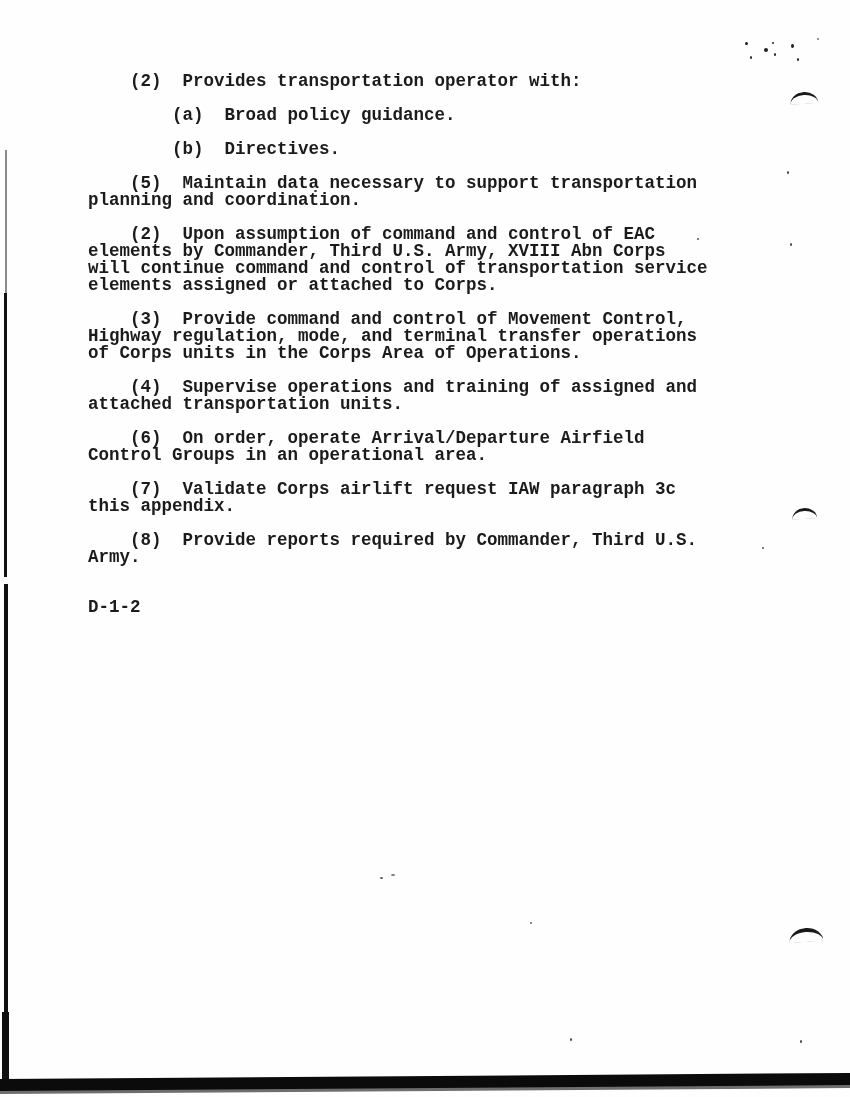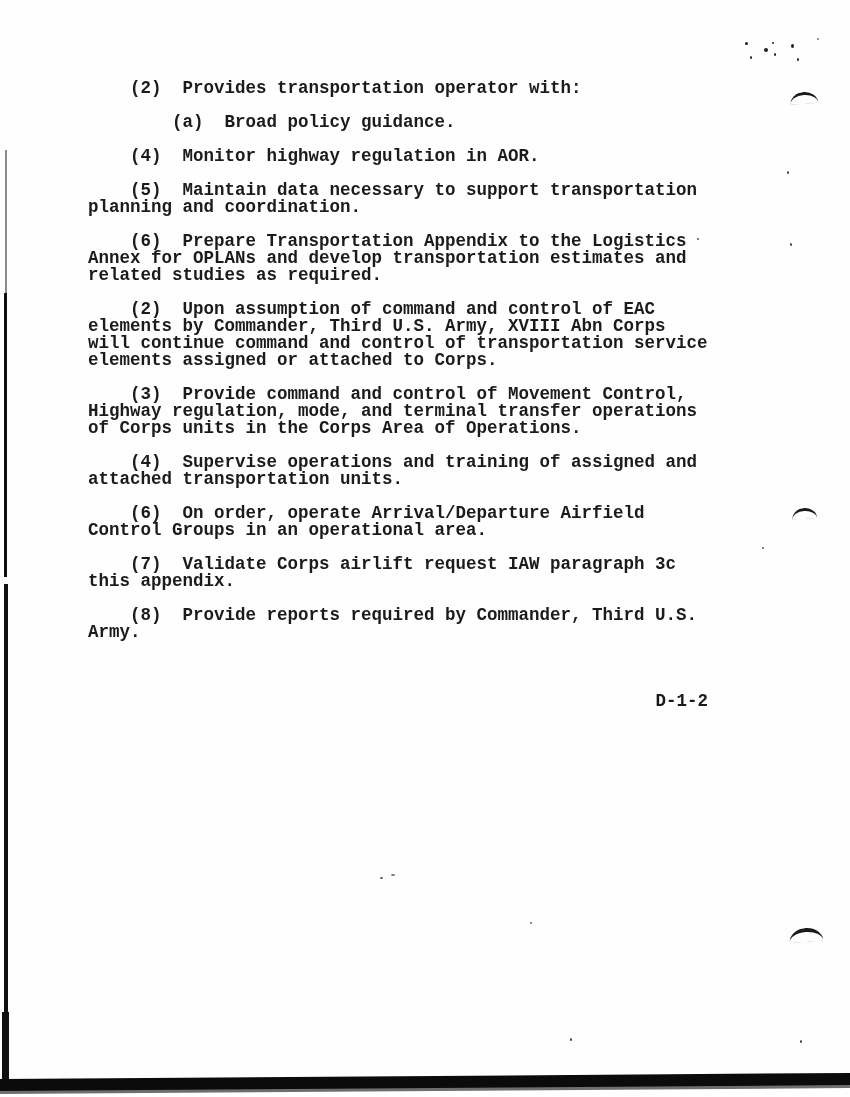--- a/index.html
+++ b/index.html
@@ -19,31 +19,31 @@
     position: absolute;
     left: 88px;
     top: 72px;
     width: 645px;
     color: #1b1b1b;
     font: bold 17.5px/17px "Liberation Mono", monospace;
     letter-spacing: 0;
   }
   .para {
     white-space: pre-wrap;
-    margin: 8px 0 17px 0;
+    margin: 1px 0 17px 0;
   }
   .heading .ul {
     text-decoration: underline;
     text-underline-offset: 4px;
     text-decoration-thickness: 1.5px;
   }
   .pagenum {
-    margin-top: 52px;
+    margin-top: 33px;
     width: 620px;
-    text-align: right;
+    text-align: left;
   }
   
   .speck {
     position: absolute;
     background: #222;
     border-radius: 50%;
   }
   .arc {
     position: absolute;
     border-top: 3px solid #1a1a1a;
@@ -76,26 +76,23 @@
   }
 </style>
 </head>
 <body>
 
 <div class="page">
 
   <div class="content">
     <div class="para">    (2)  Provides transportation operator with:</div>
     <div class="para">        (a)  Broad policy guidance.</div>
-    <div class="para">    (4)  Monitor highway regulation in AOR.</div>
+    <div class="para">        (b)  Directives.</div>
     <div class="para">    (5)  Maintain data necessary to support transportation
 planning and coordination.</div>
-    <div class="para">    (6)  Prepare Transportation Appendix to the Logistics
-Annex for OPLANs and develop transportation estimates and
-related studies as required.</div>
 
 
     <div class="para">    (2)  Upon assumption of command and control of EAC
 elements by Commander, Third U.S. Army, XVIII Abn Corps
 will continue command and control of transportation service
 elements assigned or attached to Corps.</div>
     <div class="para">    (3)  Provide command and control of Movement Control,
 Highway regulation, mode, and terminal transfer operations
 of Corps units in the Corps Area of Operations.</div>
     <div class="para">    (4)  Supervise operations and training of assigned and

